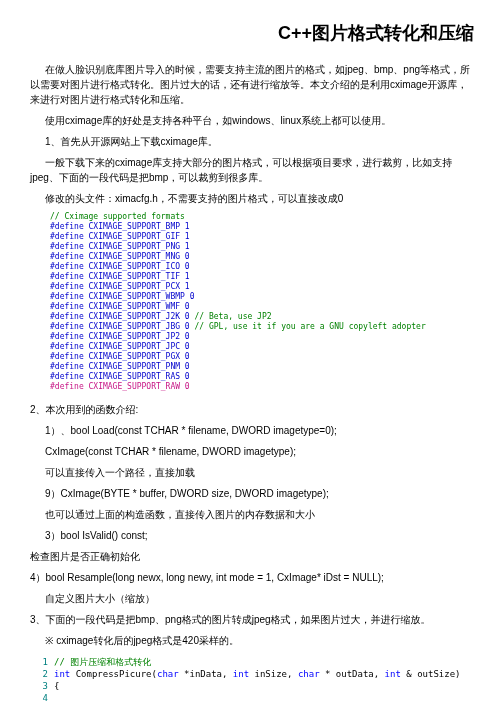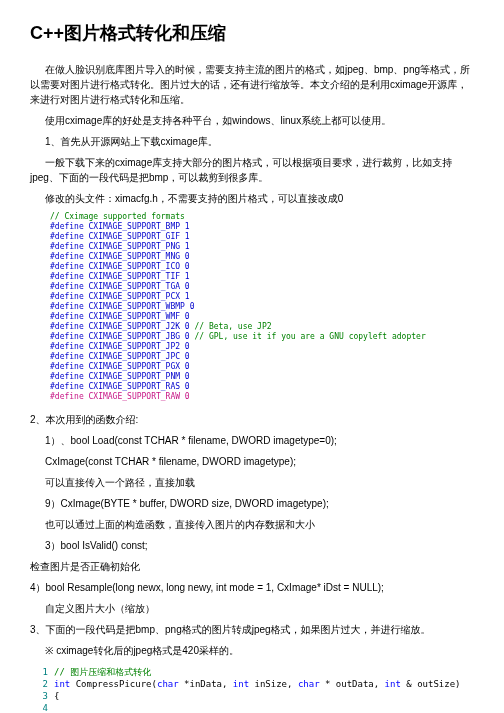--- a/index.html
+++ b/index.html
@@ -6,21 +6,21 @@
     font-family: "Microsoft YaHei", SimSun, Arial, sans-serif;
     font-size: 12px;
     color: #000;
     margin: 0;
     padding: 20px 30px;
     width: 504px;
     box-sizing: border-box;
     line-height: 1.5;
   }
   h1 {
-    text-align: left;
+    text-align: right;
     font-size: 18px;
     font-weight: bold;
     margin: 0 0 15px 0;
   }
   p.para {
     margin: 6px 0;
     text-indent: 1.5em;
     font-size: 10px;
   }
   p.para-noindent {
@@ -67,21 +67,20 @@
 <p class="para">修改的头文件：ximacfg.h，不需要支持的图片格式，可以直接改成0</p>
 
 <div class="define-block" id="defines-container">
     <div><span class="d-green">// Cximage supported formats</span></div>
     <div><span class="d-blue">#define CXIMAGE_SUPPORT_BMP 1</span></div>
     <div><span class="d-blue">#define CXIMAGE_SUPPORT_GIF 1</span></div>
     <div><span class="d-blue">#define CXIMAGE_SUPPORT_PNG 1</span></div>
     <div><span class="d-blue">#define CXIMAGE_SUPPORT_MNG 0</span></div>
     <div><span class="d-blue">#define CXIMAGE_SUPPORT_ICO 0</span></div>
     <div><span class="d-blue">#define CXIMAGE_SUPPORT_TIF 1</span></div>
-    <div><span class="d-blue">#define CXIMAGE_SUPPORT_TGA 0</span></div>
     <div><span class="d-blue">#define CXIMAGE_SUPPORT_PCX 1</span></div>
     <div><span class="d-blue">#define CXIMAGE_SUPPORT_WBMP 0</span></div>
     <div><span class="d-blue">#define CXIMAGE_SUPPORT_WMF 0</span></div>
     <div><span class="d-blue">#define CXIMAGE_SUPPORT_J2K 0</span><span class="d-green">   // Beta, use JP2</span></div>
     <div><span class="d-blue">#define CXIMAGE_SUPPORT_JBG 0</span><span class="d-green">   // GPL, use it if you are a GNU copyleft adopter</span></div>
     <div><span class="d-blue">#define CXIMAGE_SUPPORT_JP2 0</span></div>
     <div><span class="d-blue">#define CXIMAGE_SUPPORT_JPC 0</span></div>
     <div><span class="d-blue">#define CXIMAGE_SUPPORT_PGX 0</span></div>
     <div><span class="d-blue">#define CXIMAGE_SUPPORT_PNM 0</span></div>
     <div><span class="d-blue">#define CXIMAGE_SUPPORT_RAS 0</span></div>

